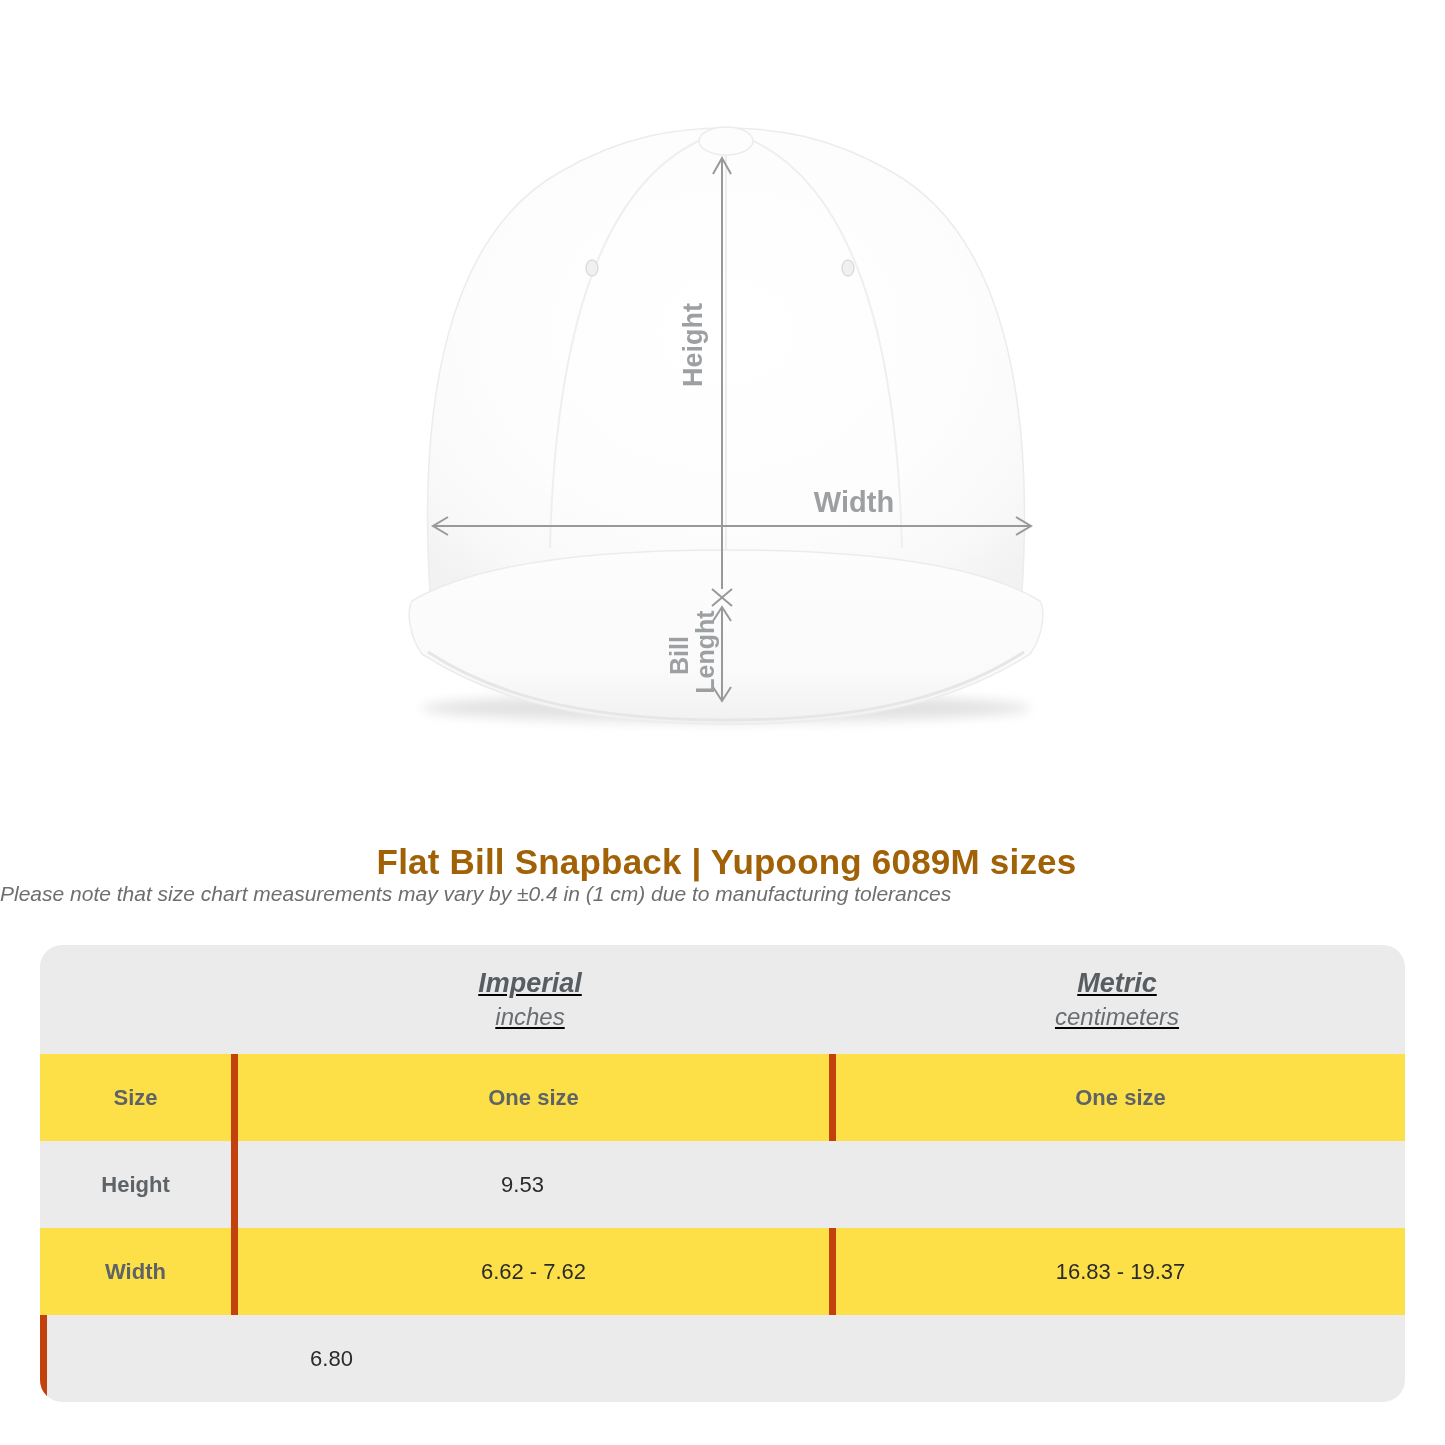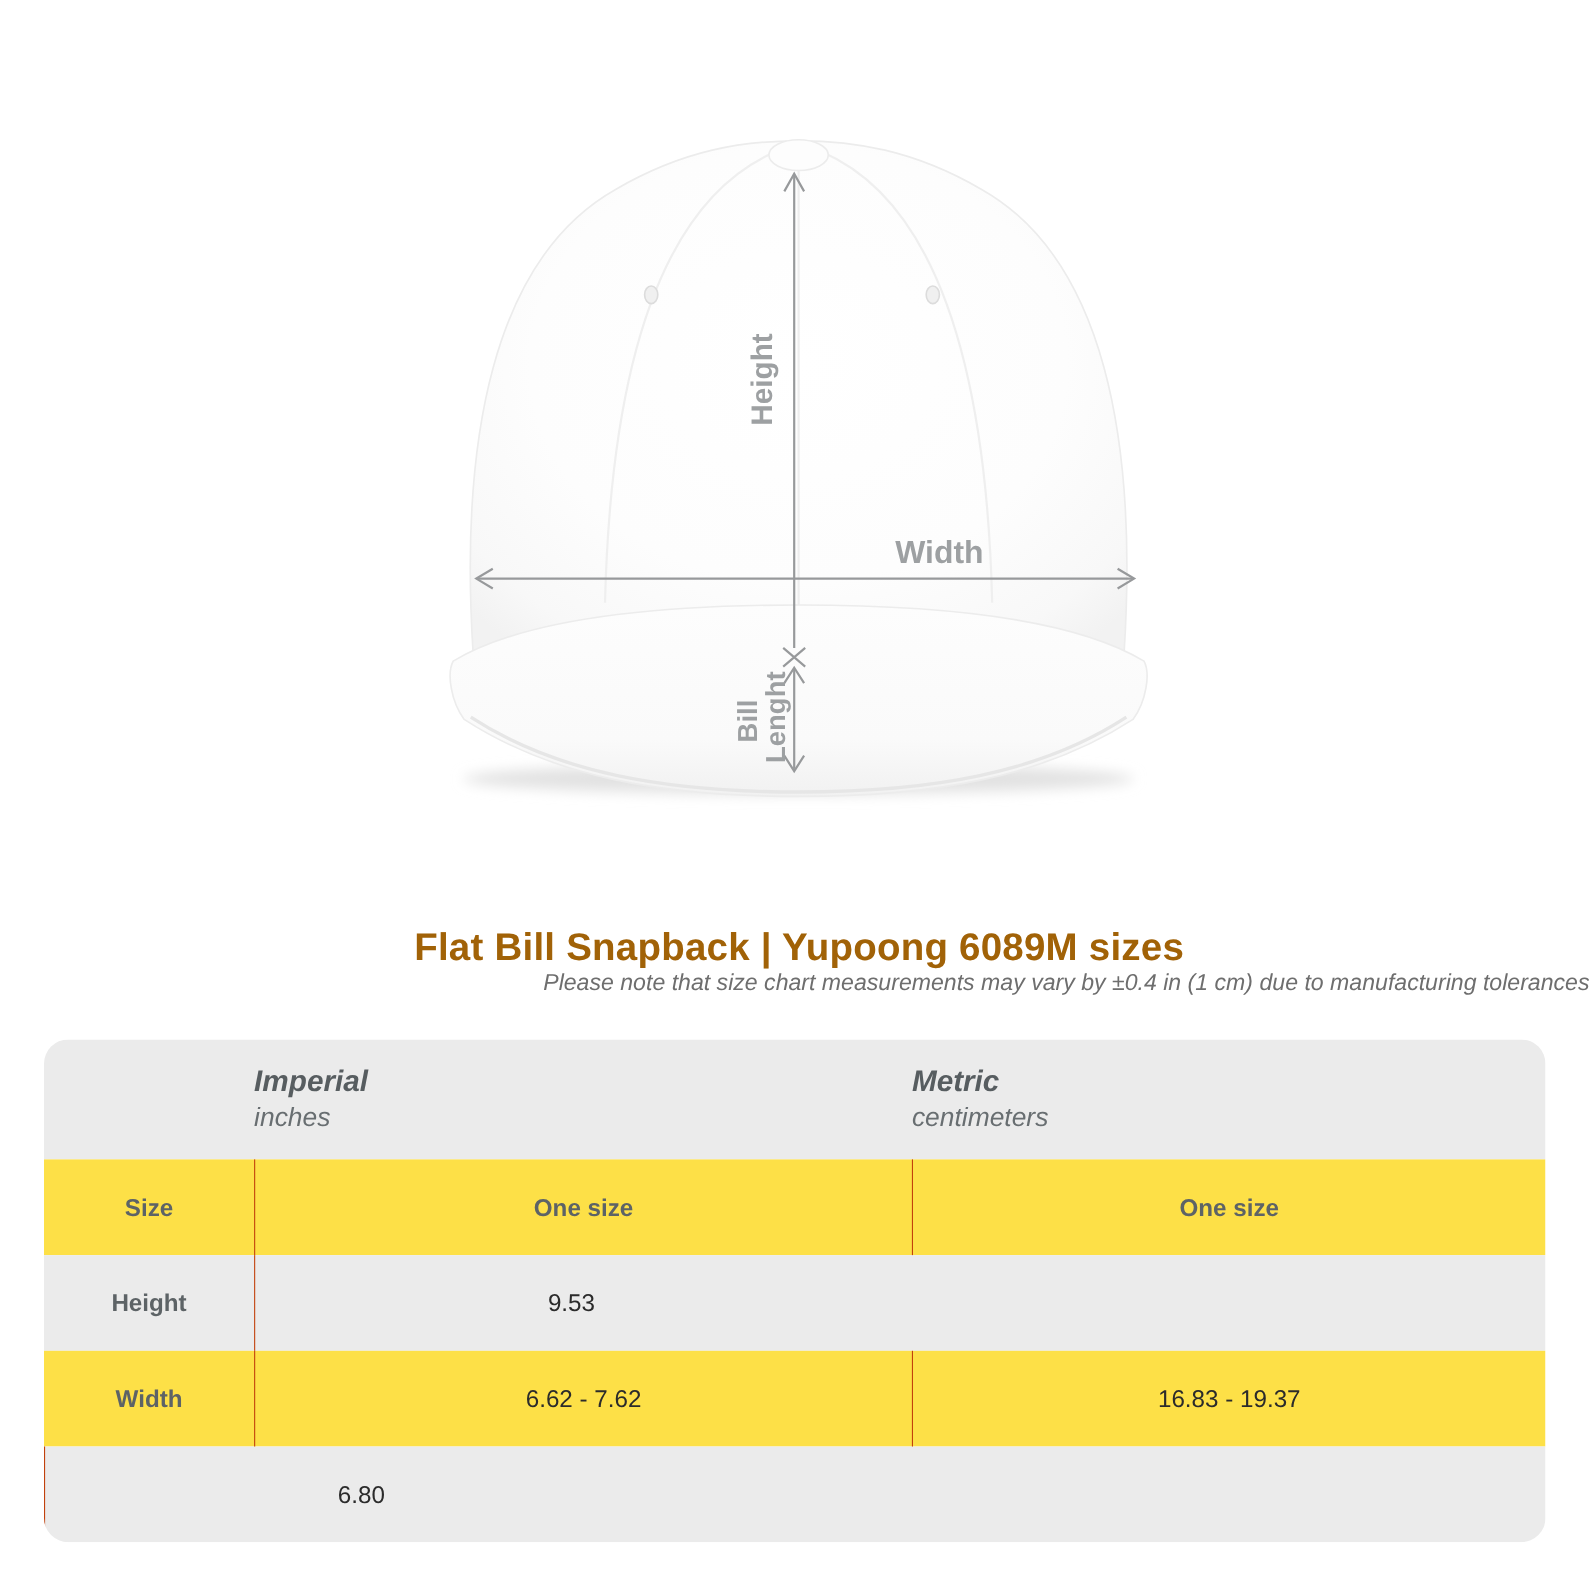--- a/index.html
+++ b/index.html
@@ -8,45 +8,45 @@
 
   .hat-svg { position:absolute; top:0; left:0; }
 
   .title {
     position:absolute; top:838px; left:0; width:100%;
     margin:4px; text-align:center;
     font-size:35px; font-weight:bold; color:#a16207; letter-spacing:0.2px;
   }
   .subtitle {
     position:absolute; top:882px; left:0; width:100%;
-    margin:0; text-align:right;
+    margin:0; text-align:left;
     font-size:21px; font-style:italic; color:#6e6e6e;
   }
 
   .size-table {
     position:absolute; left:40px; top:945px;
     width:1365px; height:457px;
     border-radius:22px; overflow:hidden;
     background:#ffffff;
   }
   .thead { height:109px; background:#ebebeb; display:flex; }
-  .hcell { display:flex; flex-direction:column; justify-content:center; }
+  .hcell { display:flex; flex-direction:column; align-items:center; justify-content:center;text-decoration:underline; }
   .col-label { width:191px; box-sizing:border-box; }
   .col-imp   { width:598px; box-sizing:border-box; }
   .col-met   { width:576px; box-sizing:border-box; }
   .h-title { font-size:27px; font-weight:bold; font-style:italic; color:#575d60; }
   .h-sub   { font-size:24px; font-style:italic; color:#686e71; margin-top:4px; }
 
   .trow { height:87px; display:flex; background:#fde047; }
   .trow.alt { background:#ebebeb; }
   .cell {
     display:flex; align-items:center; justify-content:center;
     font-size:22px; color:#2b2b2b; box-sizing:border-box;
   }
-  .cell.bordered { border-left:1px solid #c2410c; }
+  .cell.bordered { border-left:7px solid #c2410c; }
   .cell.rowlabel, .cell.strong { font-weight:bold; color:#5d6366; }
 </style>
 </head>
 <body>
 
 <div class="page">
 
   <svg class="hat-svg" width="1445" height="800" viewBox="0 0 1445 800">
     <defs>
       <radialGradient id="crownGrad" cx="50%" cy="42%" r="68%">

